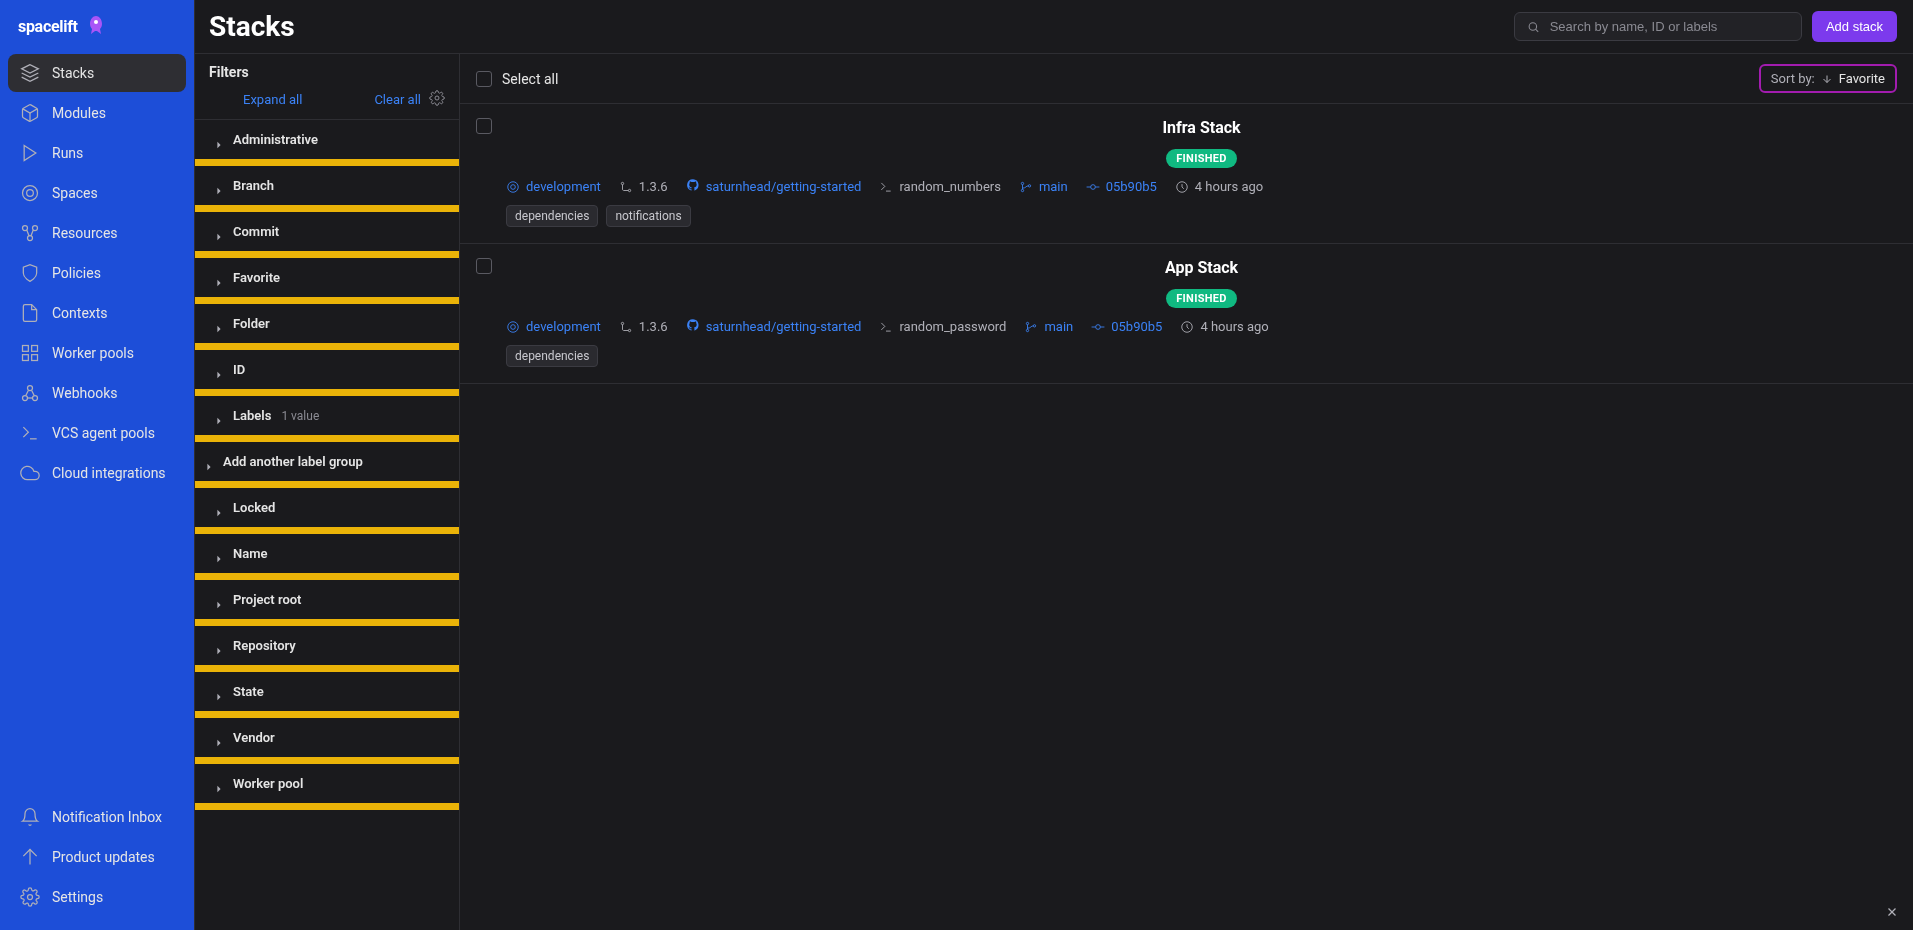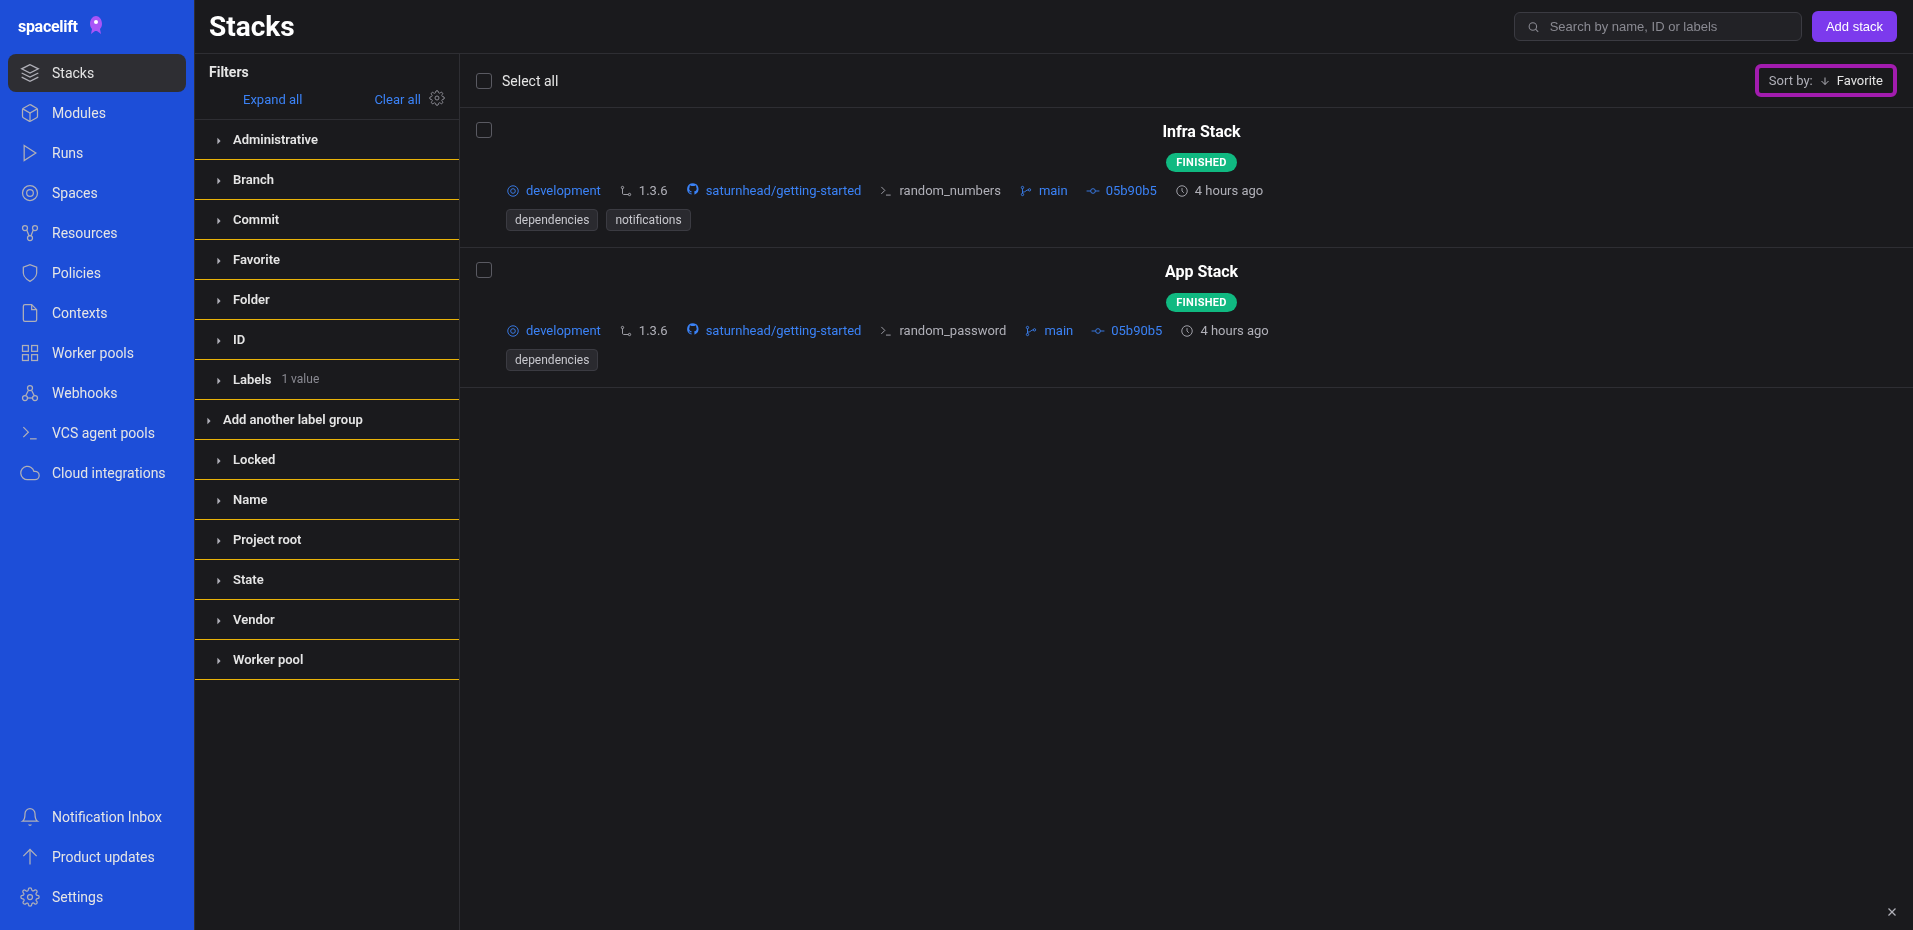--- a/index.html
+++ b/index.html
@@ -23,31 +23,31 @@
 .search-wrap input::placeholder { color:#8a8a92; }
 .btn-primary { background:#7c3aed; color:#fff; border:none; padding:8px 14px; border-radius:6px; font-size:13px; cursor:pointer; }
 .columns { display:flex; flex:1; overflow:hidden; }
 .filters { width:265px; border-right:1px solid #2e2e33; display:flex; flex-direction:column; overflow:hidden; }
 .filters-head { padding:10px 14px; font-size:14px; font-weight:700; }
 .filters-actions { display:flex; align-items:center; justify-content:space-between; padding:0 14px 10px; }
 .link { color:#3b82f6; font-size:13px; cursor:pointer;margin-left:34px; }
 .filters-actions .right { display:flex; align-items:center; gap:8px; }
 .gear-icon svg { width:16px; height:16px; stroke:#8a8a92; fill:none; }
 .filter-list { flex:1; overflow-y:auto; border-top:1px solid #2e2e33; }
-.filter-row { display:flex; gap:10px; padding:12px 20px; border-bottom:1px solid #eab308; cursor:pointer; }
+.filter-row { display:flex; align-items:center; gap:10px; padding:12px 20px; border-bottom:7px solid #eab308; cursor:pointer; }
 .chev { width:8px; height:8px; }
 .chev svg { width:8px; height:8px; fill:#b0b0b8; }
 .filter-label { font-weight:600; color:#e5e5e5; font-size:13px; }
 .filter-badge { font-size:12px; color:#8a8a92; }
 .filter-sub { padding-left:10px; }
 .content { flex:1; overflow-y:auto; }
 .list-controls { display:flex; align-items:center; justify-content:space-between; padding:10px 16px; border-bottom:1px solid #2e2e33; }
 .select-all { display:flex; align-items:center; gap:10px; color:#e5e5e5; }
 .checkbox { width:16px; height:16px; border:1.5px solid #5a5a62; border-radius:3px; display:inline-block; cursor:pointer; }
-.sortbox { display:flex; align-items:center; gap:6px; border:4px solid #a21caf; border-radius:6px; padding:5px 10px; font-size:13px; color:#e5e5e5; }
+.sortbox { display:flex; align-items:center; gap:6px; border:2px solid #a21caf; border-radius:6px; padding:5px 10px; font-size:13px; color:#e5e5e5; }
 .sort-label { color:#b0b0b8; }
 .stack-row { display:flex; padding:14px 16px 16px; border-bottom:1px solid #2e2e33; gap:14px; }
 .stack-body { flex:1; }
 .stack-title-line { display:flex; align-items:center; gap:12px; margin-bottom:10px;flex-direction:column; }
 .stack-name { font-size:16px; font-weight:700; color:#fff; }
 .badge { font-size:11px; font-weight:700; padding:3px 10px; border-radius:10px; letter-spacing:0.3px; }
 .badge-finished { background:#10b981; color:#fff; }
 .meta-row { display:flex; flex-wrap:wrap; align-items:center; gap:18px; font-size:13px; color:#b0b0b8; margin-bottom:10px; }
 .meta { display:flex; align-items:center; gap:6px; }
 .meta.link-c { color:#3b82f6; }
@@ -310,20 +310,26 @@
             <div class="filter-row">
               <span class="chev"><svg viewBox="0 0 10 10">
                   <path d="M3 1l4 4-4 4z"></path>
                 </svg></span>
               <span class="filter-label">Project root</span>
             </div>
             <div class="filter-row">
               <span class="chev"><svg viewBox="0 0 10 10">
                   <path d="M3 1l4 4-4 4z"></path>
                 </svg></span>
+              <span class="filter-label">Repository</span>
+            </div>
+            <div class="filter-row">
+              <span class="chev"><svg viewBox="0 0 10 10">
+                  <path d="M3 1l4 4-4 4z"></path>
+                </svg></span>
               <span class="filter-label">State</span>
             </div>
             <div class="filter-row">
               <span class="chev"><svg viewBox="0 0 10 10">
                   <path d="M3 1l4 4-4 4z"></path>
                 </svg></span>
               <span class="filter-label">Vendor</span>
             </div>
             <div class="filter-row">
               <span class="chev"><svg viewBox="0 0 10 10">

